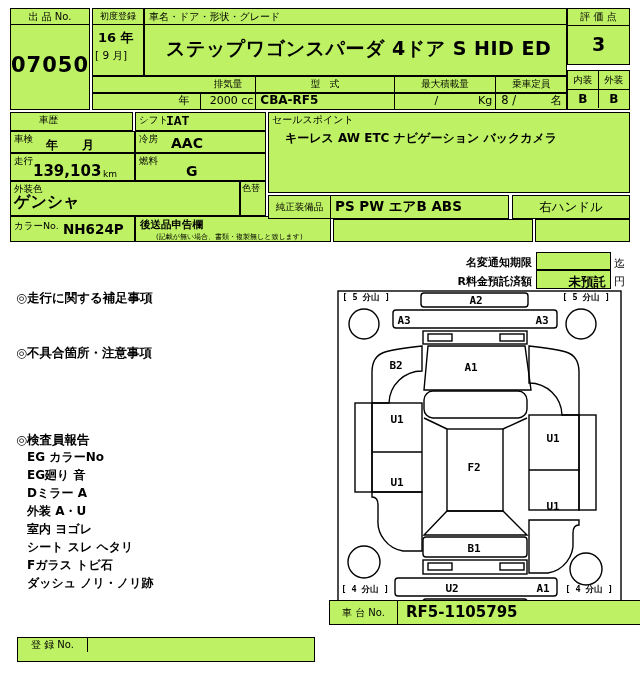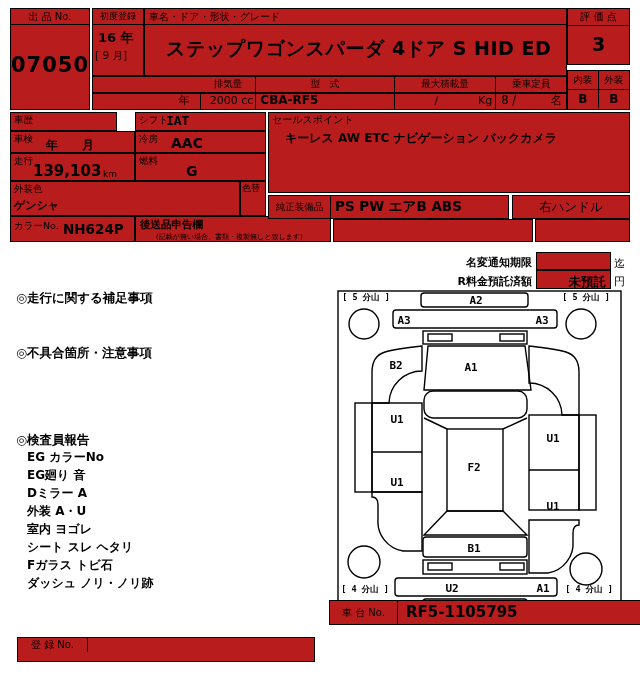--- a/index.html
+++ b/index.html
@@ -1,21 +1,21 @@
 <!DOCTYPE html>
 <html><head>
 <meta charset="utf-8">
 <style>
   html,body{margin:0;padding:0;background:#ffffff;}
   .sheet{
     position:relative;width:640px;height:680px;background:#fff;
     font-family:"DejaVu Sans","Liberation Sans",sans-serif;color:#000;
     overflow:hidden;
   }
-  .box{position:absolute;box-sizing:border-box;border:1.6px solid #000;background:#b91c1c;}
+  .box{position:absolute;box-sizing:border-box;border:1.6px solid #000;background:#bef264;}
   .nob{position:absolute;box-sizing:border-box;}
   .hd{font-size:10px;line-height:15px;text-align:center;border-bottom:1.6px solid #000;white-space:nowrap;overflow:hidden;}
   .lbl{font-size:9.5px;line-height:11px;padding:1px 3px;white-space:nowrap;}
   .big{font-weight:bold;white-space:nowrap;}
   .flexrow{display:flex;}
   .cell{box-sizing:border-box;border-right:1.6px solid #000;overflow:hidden;white-space:nowrap;}
   .cell:last-child{border-right:none;}
   .cent{display:flex;align-items:center;justify-content:center;}
   .note-line{font-size:12px;font-weight:bold;white-space:nowrap;}
   .insp-item{font-size:12px;font-weight:bold;line-height:18px;white-space:nowrap;}
@@ -73,21 +73,21 @@
     <div class="cell flexrow" style="width:102px;font-size:11px;line-height:13px;">
       <span style="flex:1;text-align:center;">/</span>
       <span style="padding-right:3px;">Kg</span>
     </div>
     <div class="cell flexrow" style="width:70px;font-size:11.5px;line-height:13px;">
       <span style="padding-left:5px;flex:1;">8 /</span>
       <span style="padding-right:4px;">名</span>
     </div>
   </div>
 
-  <div class="box" style="left:10px;top:112px;width:107px;height:19px;">
+  <div class="box" style="left:10px;top:112px;width:123px;height:19px;padding-left:25px;">
     <div class="lbl">車歴</div>
   </div>
   <div class="box" style="left:135px;top:112px;width:131px;height:19px;">
     <span class="lbl" style="position:absolute;left:0;top:0;">シフト</span>
     <span class="big" style="position:absolute;left:30px;top:1px;font-size:13px;font-family:Liberation Mono, monospace;">IAT</span>
   </div>
 
   <div class="box" style="left:10px;top:131px;width:125px;height:22px;">
     <span class="lbl" style="position:absolute;left:0;top:0;">車検</span>
     <span style="position:absolute;left:35px;top:5px;font-size:12px;font-weight:bold;white-space:nowrap;">年　　月</span>
@@ -102,21 +102,21 @@
     <span class="big" style="position:absolute;left:22px;top:8px;font-size:15px;">139,103</span>
     <span style="position:absolute;left:92px;top:15px;font-size:9px;">km</span>
   </div>
   <div class="box" style="left:135px;top:153px;width:131px;height:28px;">
     <span class="lbl" style="position:absolute;left:0;top:0;">燃料</span>
     <span class="big" style="position:absolute;left:50px;top:9px;font-size:14px;">G</span>
   </div>
 
   <div class="box" style="left:10px;top:181px;width:230px;height:35px;">
     <div class="lbl">外装色</div>
-    <div class="big" style="position:absolute;left:3px;bottom:2px;font-size:11px;">ゲンシャ</div>
+    <div class="big" style="position:absolute;left:3px;bottom:2px;font-size:16px;">ゲンシャ</div>
   </div>
   <div class="box" style="left:240px;top:181px;width:26px;height:35px;">
     <div class="lbl" style="font-size:9px;padding:1px 1px;">色替</div>
   </div>
 
   <div class="box" style="left:10px;top:216px;width:125px;height:26px;">
     <span class="lbl" style="position:absolute;left:0;top:2px;">カラーNo.</span>
     <span class="big" style="position:absolute;left:52px;top:4px;font-size:13.5px;">NH624P</span>
   </div>
   <div class="box" style="left:135px;top:216px;width:196px;height:26px;">

